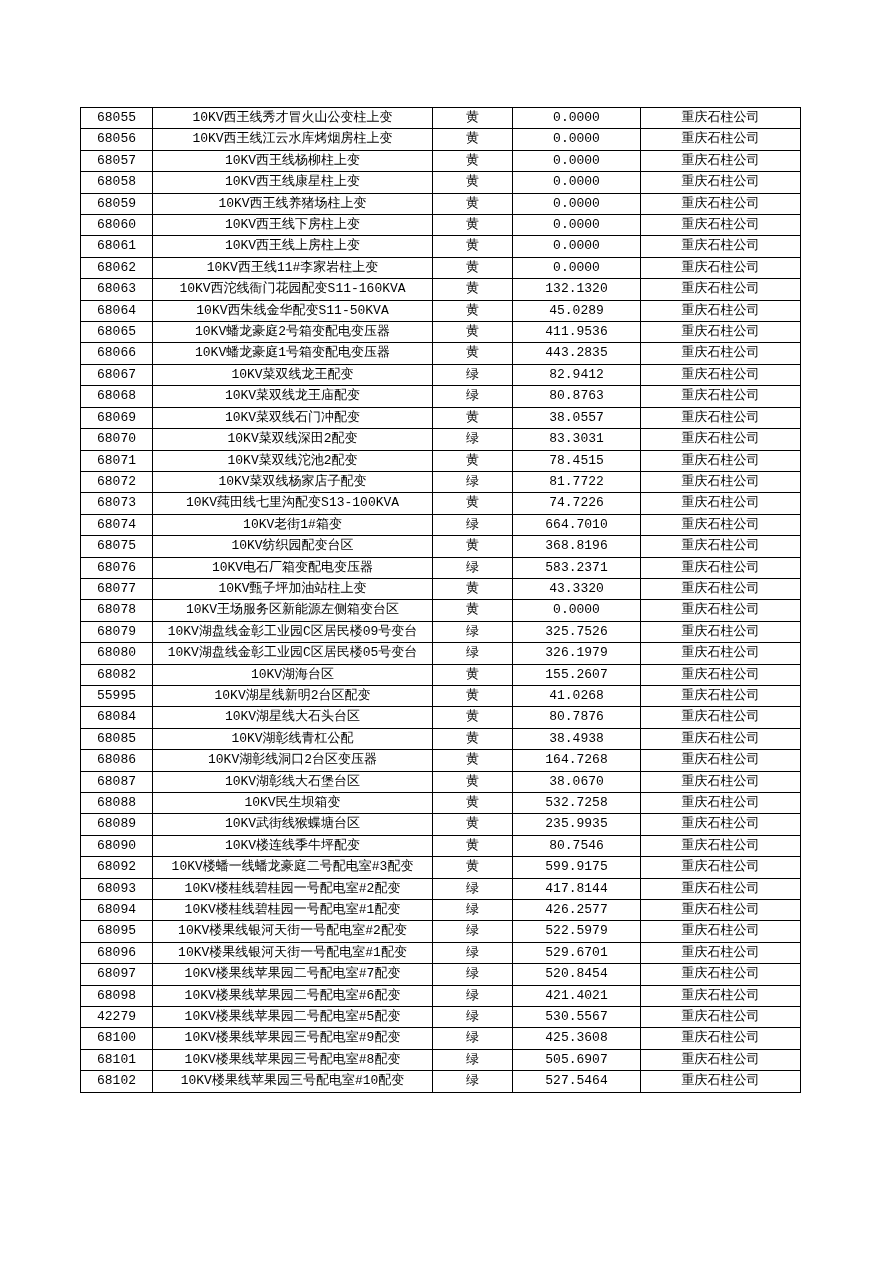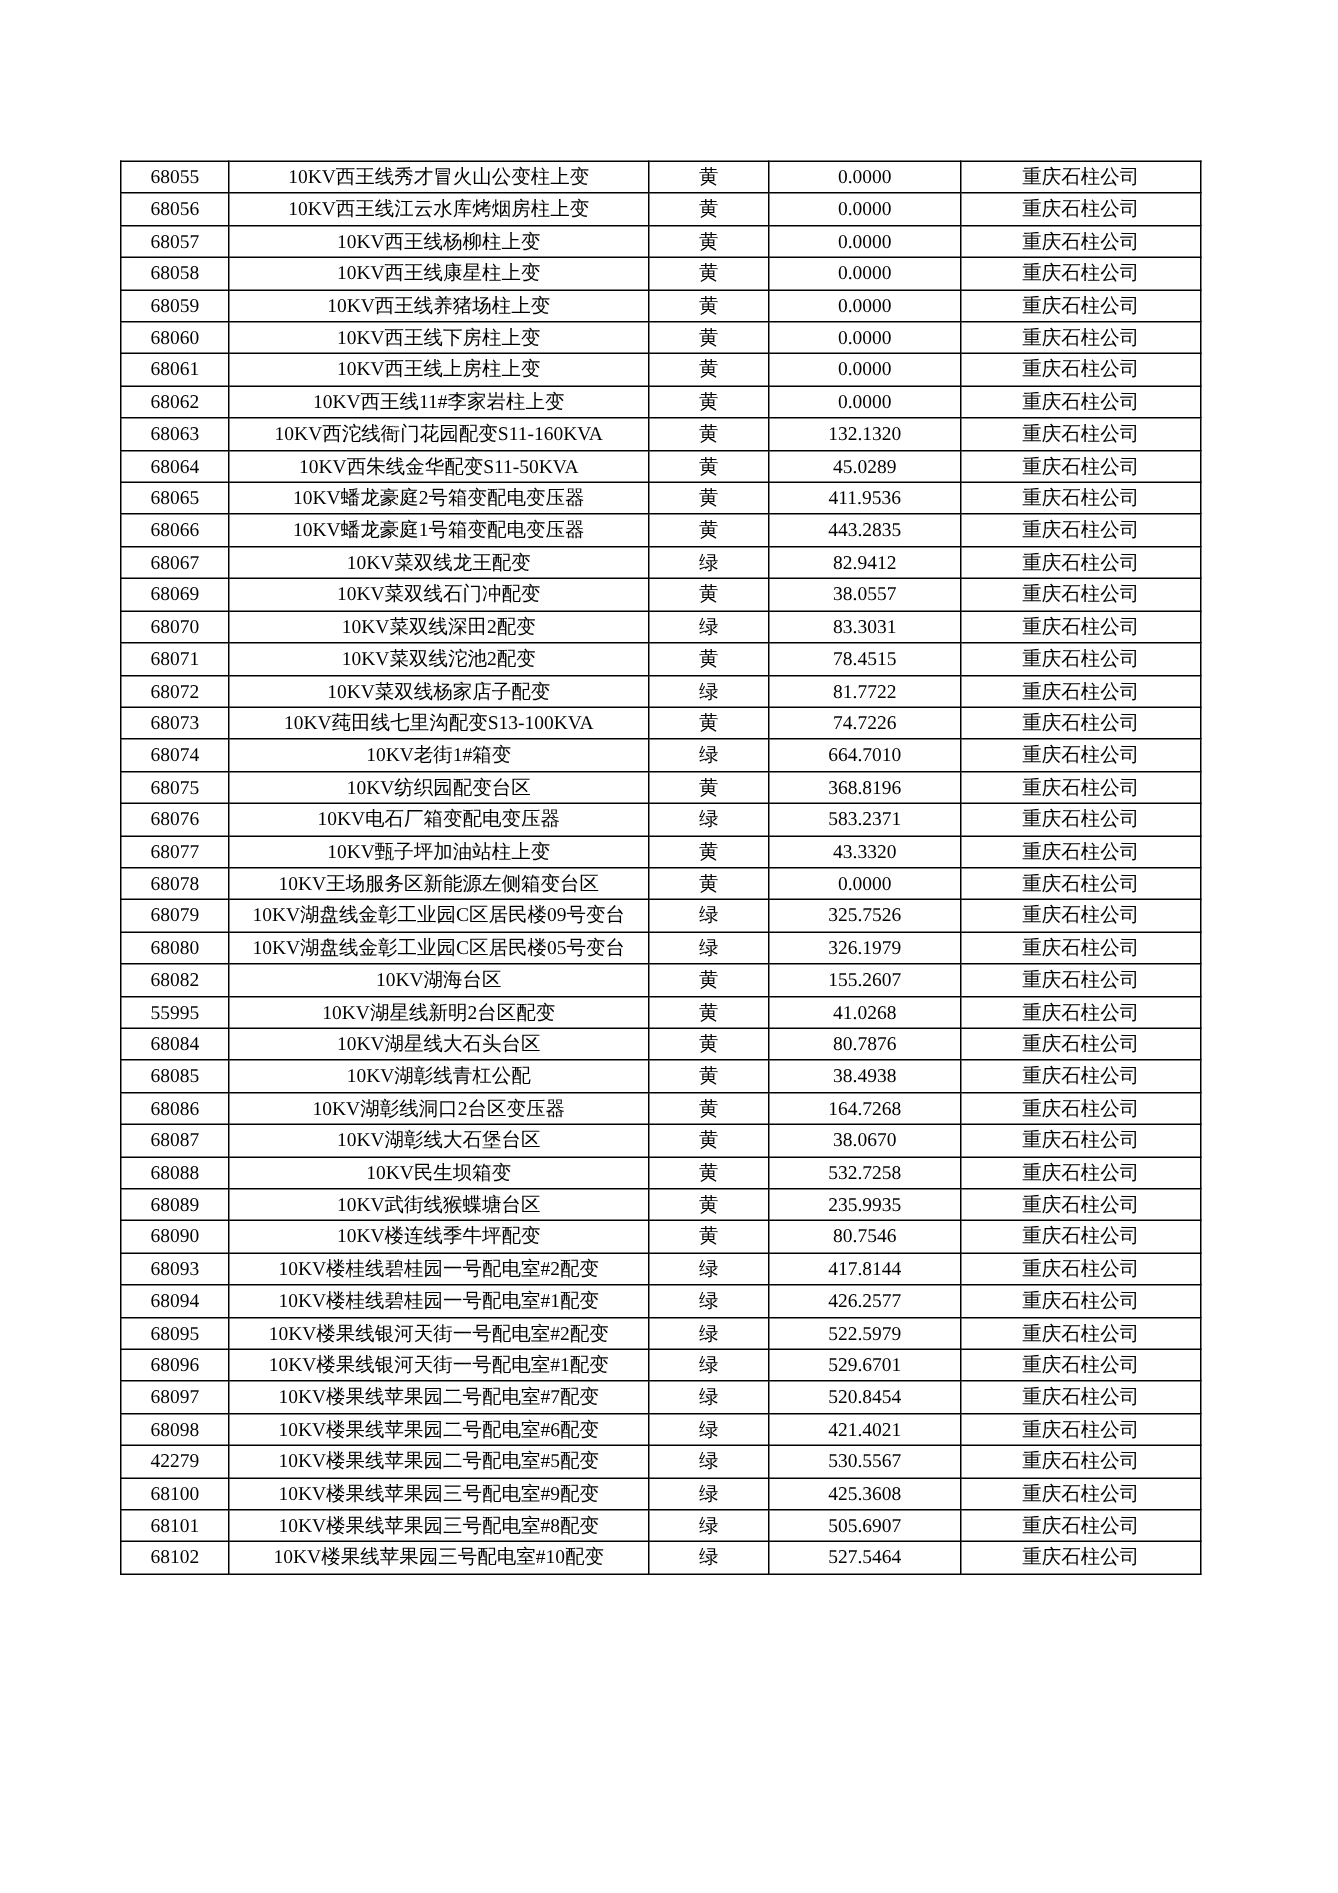--- a/index.html
+++ b/index.html
@@ -5,21 +5,21 @@
   html, body {
     margin: 0;
     padding: 0;
     background: #ffffff;
   }
   .page {
     position: relative;
     width: 892px;
     height: 1262px;
     background: #ffffff;
-    font-family: Liberation Serif, serif;
+    font-family: Liberation Mono, monospace;
     color: #000000;
   }
   table.data-table {
     position: absolute;
     left: 80px;
     top: 107px;
     width: 720px;
     border-collapse: collapse;
     table-layout: fixed;
   }
@@ -138,20 +138,27 @@
           <td>重庆石柱公司</td>
         </tr>
         <tr>
           <td>68067</td>
           <td>10KV菜双线龙王配变</td>
           <td>绿</td>
           <td>82.9412</td>
           <td>重庆石柱公司</td>
         </tr>
         <tr>
+          <td>68068</td>
+          <td>10KV菜双线龙王庙配变</td>
+          <td>绿</td>
+          <td>80.8763</td>
+          <td>重庆石柱公司</td>
+        </tr>
+        <tr>
           <td>68069</td>
           <td>10KV菜双线石门冲配变</td>
           <td>黄</td>
           <td>38.0557</td>
           <td>重庆石柱公司</td>
         </tr>
         <tr>
           <td>68070</td>
           <td>10KV菜双线深田2配变</td>
           <td>绿</td>
@@ -282,20 +289,27 @@
           <td>10KV武街线猴蝶塘台区</td>
           <td>黄</td>
           <td>235.9935</td>
           <td>重庆石柱公司</td>
         </tr>
         <tr>
           <td>68090</td>
           <td>10KV楼连线季牛坪配变</td>
           <td>黄</td>
           <td>80.7546</td>
+          <td>重庆石柱公司</td>
+        </tr>
+        <tr>
+          <td>68092</td>
+          <td>10KV楼蟠一线蟠龙豪庭二号配电室#3配变</td>
+          <td>黄</td>
+          <td>599.9175</td>
           <td>重庆石柱公司</td>
         </tr>
         <tr>
           <td>68093</td>
           <td>10KV楼桂线碧桂园一号配电室#2配变</td>
           <td>绿</td>
           <td>417.8144</td>
           <td>重庆石柱公司</td>
         </tr>
         <tr>

